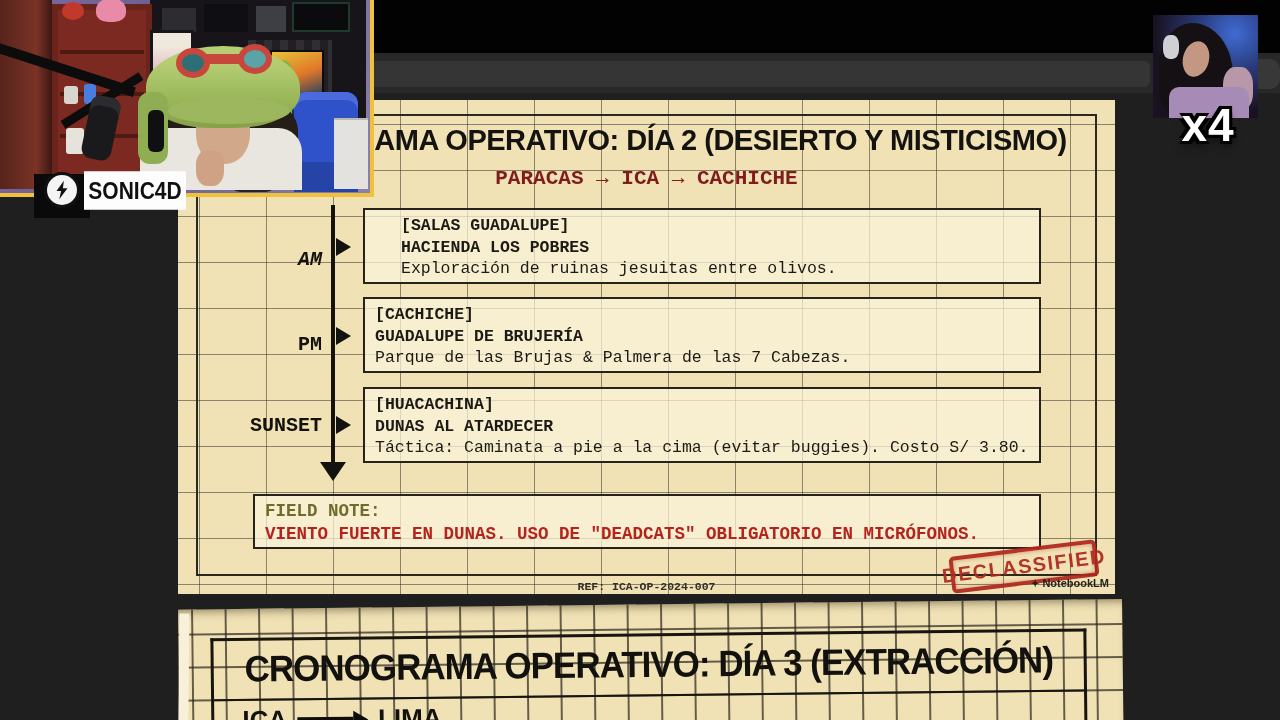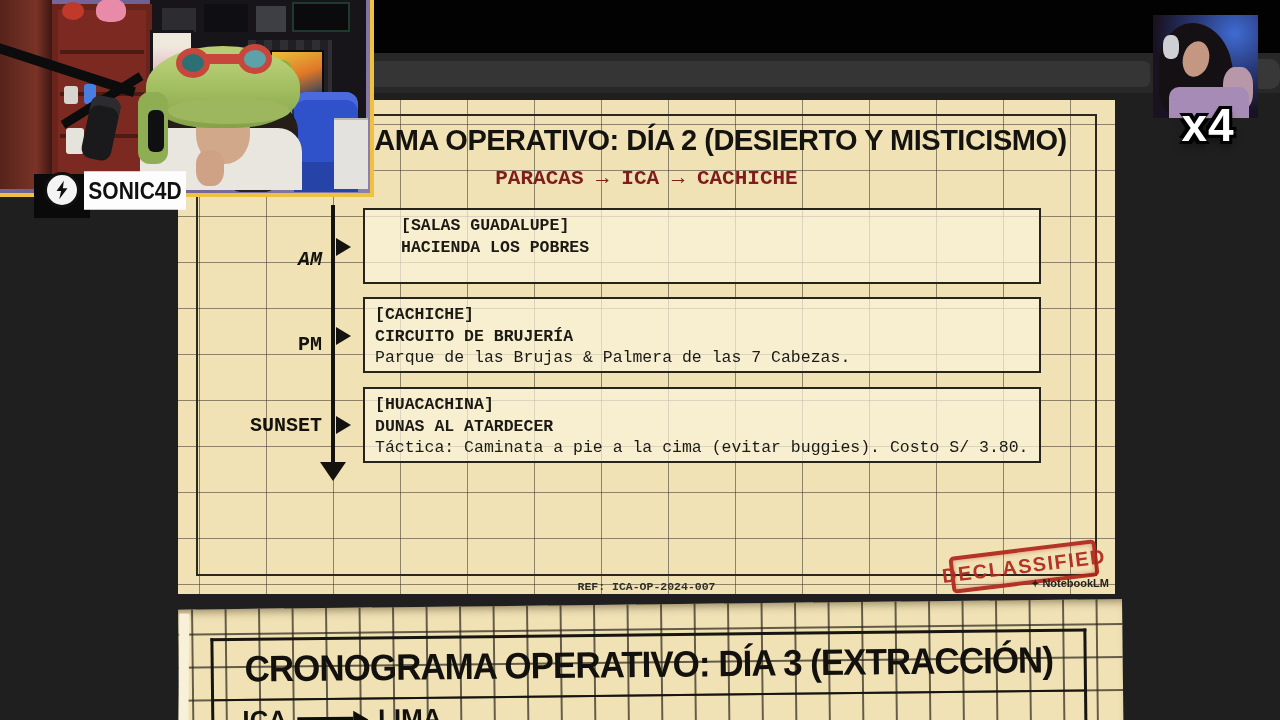--- a/index.html
+++ b/index.html
@@ -177,32 +177,37 @@
     <div class="tl-label" style="top:148px;font-style:italic;">AM</div>
     <div class="tl-tick" style="top:138px;"></div>
     <div class="tl-label" style="top:233px;">PM</div>
     <div class="tl-tick" style="top:227px;"></div>
     <div class="tl-label" style="top:314px;">SUNSET</div>
     <div class="tl-tick" style="top:316px;"></div>
 
     <div class="slot" style="top:108px;padding-left:36px;">
       <div class="b">[SALAS GUADALUPE]</div>
       <div class="b">HACIENDA LOS POBRES</div>
+      <div>Exploración de ruinas jesuitas entre olivos.</div>
     </div>
     <div class="slot" style="top:197px;">
       <div class="b">[CACHICHE]</div>
-      <div class="b">CIRCUITO DE BRUJERÍA</div>
+      <div class="b">GUADALUPE DE BRUJERÍA</div>
       <div>Parque de las Brujas &amp; Palmera de las 7 Cabezas.</div>
     </div>
     <div class="slot" style="top:287px;">
       <div class="b">[HUACACHINA]</div>
       <div class="b">DUNAS AL ATARDECER</div>
       <div>Táctica: Caminata a pie a la cima (evitar buggies). Costo S/ 3.80.</div>
     </div>
 
+    <div class="fieldnote">
+      <div class="fn-label">FIELD NOTE:</div>
+      <div class="fn-text">VIENTO FUERTE EN DUNAS. USO DE "DEADCATS" OBLIGATORIO EN MICRÓFONOS.</div>
+    </div>
 
     <div class="doc1-ref">REF: ICA-OP-2024-007</div>
 
     <div class="stamp">DECLASSIFIED</div>
 
     <div class="watermark">
       <span class="nlm-glyph">✦</span>
       <span>NotebookLM</span>
     </div>
   </div>

